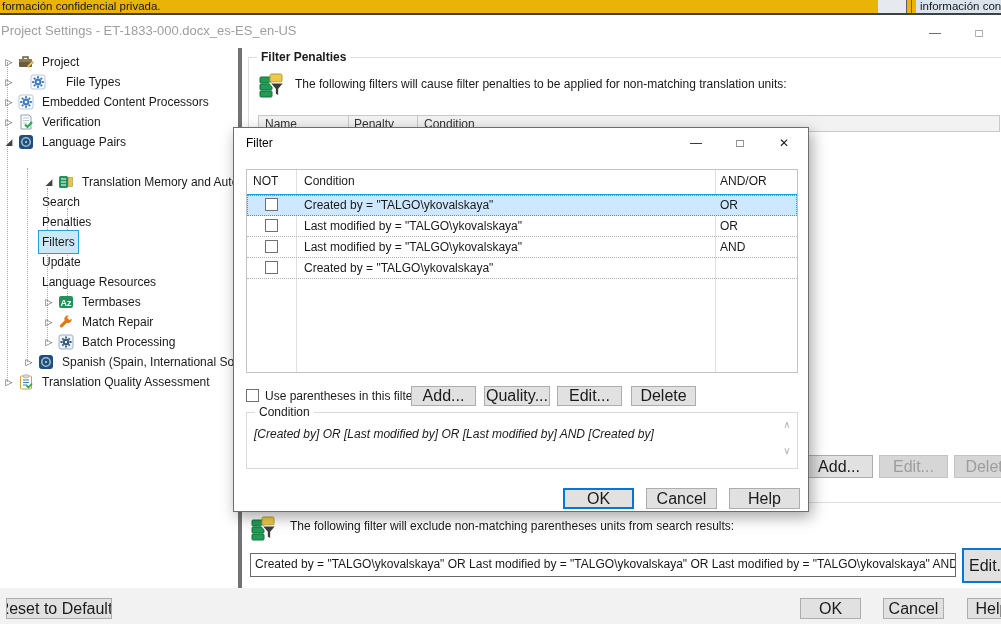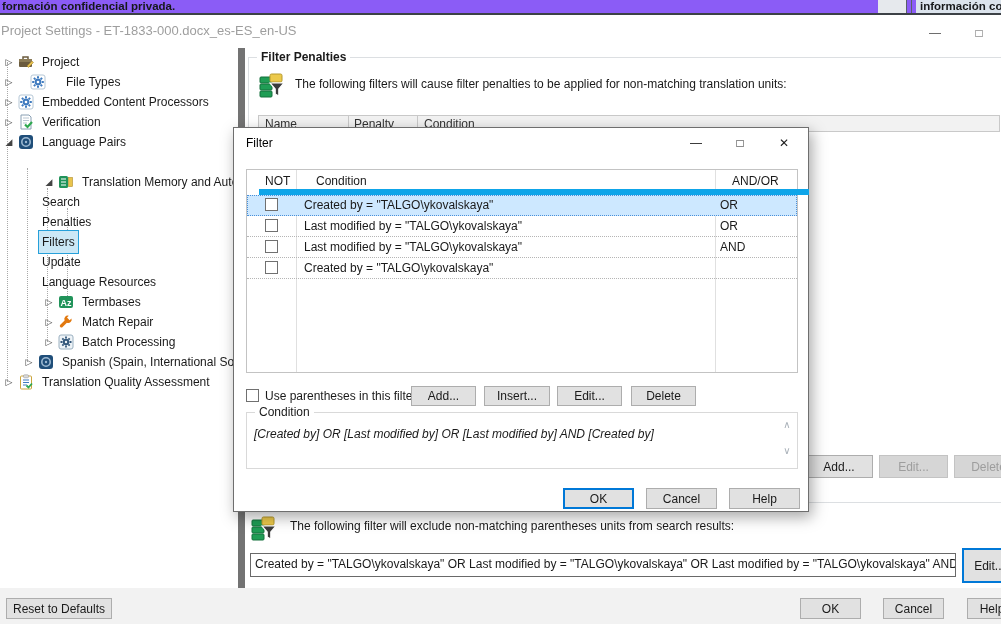--- a/index.html
+++ b/index.html
@@ -1,71 +1,71 @@
 <!DOCTYPE html>
 <html><head>
 <meta charset="utf-8">
 <style>
   html,body{margin:0;padding:0;background:#fff;}
   #app{position:relative;width:1001px;height:624px;overflow:hidden;background:#fff;
        font-family:"Liberation Sans",sans-serif;font-size:12px;color:#1a1a1a;}
   
-  .top-strip{position:absolute;left:0;top:0;width:1001px;height:15px;background:#8b5cf6;
-             border-bottom:2px solid #3c4146;box-sizing:border-box;font-weight:bold;}
+  .top-strip{position:absolute;left:0;top:0;width:1001px;height:15px;background:#eab308;
+             border-bottom:2px solid #3c4146;box-sizing:border-box;}
   .strip-left{position:absolute;left:2px;top:0;line-height:13px;font-size:11.5px;color:#16181a;white-space:nowrap;}
   .strip-gap{position:absolute;left:878px;top:0;width:28px;height:13px;background:#e6e9ed;}
   .strip-sep1{position:absolute;left:906px;top:0;width:1px;height:13px;background:#596068;}
   .strip-sep2{position:absolute;left:911px;top:0;width:1px;height:13px;background:#596068;}
   .strip-right{position:absolute;left:916px;top:0;width:85px;height:13px;background:#dbe3ec;}
   .strip-right span{position:absolute;left:4px;top:0;line-height:13px;font-size:11.5px;color:#16181a;white-space:nowrap;}
   
   .title-bar{position:absolute;left:0;top:15px;width:1001px;height:33px;background:#fff;}
   .win-title{position:absolute;left:1px;top:8px;font-size:13px;color:#9e9e9e;white-space:nowrap;}
   .win-ctl{position:absolute;top:8px;width:30px;height:20px;display:flex;align-items:center;justify-content:center;color:#5a5a5a;font-size:12px;}
   .win-min{left:920px;} .win-max{left:964px;}
   
-  .tree{position:absolute;left:0;top:48px;width:238px;height:540px;background:#fff;border-right:7px solid #737373;}
+  .tree{position:absolute;left:0;top:48px;width:238px;height:540px;background:#fff;border-right:4px solid #737373;}
   .guide{position:absolute;width:0;border-left:1px dotted #a8a8a8;}
   .titem{position:absolute;left:0;height:20px;line-height:20px;display:flex;align-items:center;white-space:nowrap;cursor:default;}
   .exp{width:14px;height:14px;display:inline-flex;align-items:center;justify-content:center;font-size:9px;color:#444;flex:none;}
   .exp.c::before{content:"▷";}
   .exp.e::before{content:"◢";}
   .ticon{width:16px;height:16px;margin:0 4px 0 2px;flex:none;}
   .ticon svg{width:16px;height:16px;display:block;}
   .tlabel{padding:1px 3px;border:1px solid transparent;}
   .tlabel.sel{background:#cbe8f6;border:1px solid #26a0da;}
   .lvl0{padding-left:2px;} .lvl1{padding-left:22px;} .lvl2{padding-left:42px;} .lvl3{padding-left:38px;}
   
   .groupbox{position:absolute;border:1px solid #dcdfe2;box-sizing:border-box;}
   .grouplabel{position:absolute;top:-8px;left:8px;background:#fff;padding:0 4px;line-height:14px;}
   .bold{font-weight:bold;}
   
   .btn{position:absolute;background:#e1e1e1;border:1px solid #adadad;box-sizing:border-box;
        display:flex;align-items:center;justify-content:center;overflow:hidden;white-space:nowrap;
-       font-family:"Liberation Sans",sans-serif;font-size:12px;color:#1a1a1a;cursor:default;}
+       font-family:"Liberation Sans",sans-serif;font-size:16px;color:#1a1a1a;cursor:default;}
   .btn.disabled{background:#d6d6d6;border-color:#c3c3c3;color:#9d9d9d;}
   .btn.focused{border:2px solid #0078d7;}
   
   .bg-table-header{position:absolute;left:258px;top:115px;width:742px;height:17px;background:#f2f2f2;
                    border:1px solid #c9c9c9;box-sizing:border-box;}
   .bg-th{position:absolute;top:1px;line-height:14px;color:#333;}
   .bg-colsep{position:absolute;top:0;width:1px;height:15px;background:#c9c9c9;}
   
   .filter-field{position:absolute;left:250px;top:553px;width:706px;height:24px;border:1px solid #696969;
                 background:#fff;box-sizing:border-box;padding:3px 4px;white-space:nowrap;overflow:hidden;}
   
   .footer{position:absolute;left:0;top:588px;width:1001px;height:36px;background:#f2f2f2;}
   
   .dialog{position:absolute;left:233px;top:127px;width:576px;height:385px;background:#fff;
           border:1px solid #6e6e6e;box-sizing:border-box;box-shadow:3px 5px 14px rgba(0,0,0,.35);}
   .dlg-title{position:absolute;left:12px;top:8px;font-size:12px;color:#000;}
   .dlg-ctl{position:absolute;top:4px;width:32px;height:22px;display:flex;align-items:center;justify-content:center;color:#1a1a1a;font-size:12px;}
   .dlg-table{position:absolute;left:12px;top:41px;width:552px;height:204px;border:1px solid #c3c3c3;box-sizing:border-box;background:#fff;}
   .dlg-colsep{position:absolute;top:0;width:1px;height:100%;background:#e0e0e0;}
-  .dlg-thead{position:absolute;left:12px;top:0;width:100%;height:25px;border-bottom:6px solid #0ea5e9;box-sizing:border-box;}
+  .dlg-thead{position:absolute;left:0;top:0;width:100%;height:25px;border-bottom:1px solid #0ea5e9;box-sizing:border-box;}
   .dlg-th{position:absolute;top:4px;color:#1a1a1a;}
   .dlg-row{position:absolute;left:0;width:100%;height:21px;border-bottom:1px dotted #b5b5b5;box-sizing:border-box;}
   .dlg-row.sel{background:#cde8ff;outline:1px dotted #4a90d9;outline-offset:-1px;}
   .chk{position:absolute;width:13px;height:13px;background:#fff;border:1px solid #707070;box-sizing:border-box;}
   .cell-cond{position:absolute;left:57px;top:3px;white-space:nowrap;}
   .cell-andor{position:absolute;left:473px;top:3px;}
   .parens-label{position:absolute;left:31px;top:261px;line-height:14px;}
   .cond-group{position:absolute;left:12px;top:284px;width:552px;height:57px;border:1px solid #d9d9d9;box-sizing:border-box;}
   .cond-text{position:absolute;left:7px;top:14px;white-space:nowrap;font-style:italic;}
   .scrollcol{position:absolute;right:2px;top:2px;width:16px;height:51px;}
@@ -322,21 +322,21 @@
         <span class="chk" style="left:18px;top:3px;"></span>
         <span class="cell-cond">Created by = "TALGO\ykovalskaya"</span>
         <span class="cell-andor"></span>
       </div>
     </div>
 
     <span class="chk" style="left:12px;top:261px;"></span>
     <span class="parens-label">Use parentheses in this filter</span>
 
     <div class="btn" style="left:177px;top:258px;width:65px;height:20px;">Add...</div>
-    <div class="btn" style="left:250px;top:258px;width:66px;height:20px;">Insert...</div>
+    <div class="btn" style="left:250px;top:258px;width:66px;height:20px;">Quality...</div>
     <div class="btn" style="left:323px;top:258px;width:65px;height:20px;">Edit...</div>
     <div class="btn" style="left:397px;top:258px;width:65px;height:20px;">Delete</div>
 
     <div class="cond-group">
       <span class="grouplabel">Condition</span>
       <span class="cond-text">[Created by] OR [Last modified by] OR [Last modified by] AND [Created by]</span>
       <span class="scrollcol">
         <span style="top:4px;">∧</span>
         <span style="top:30px;">∨</span>
       </span>

